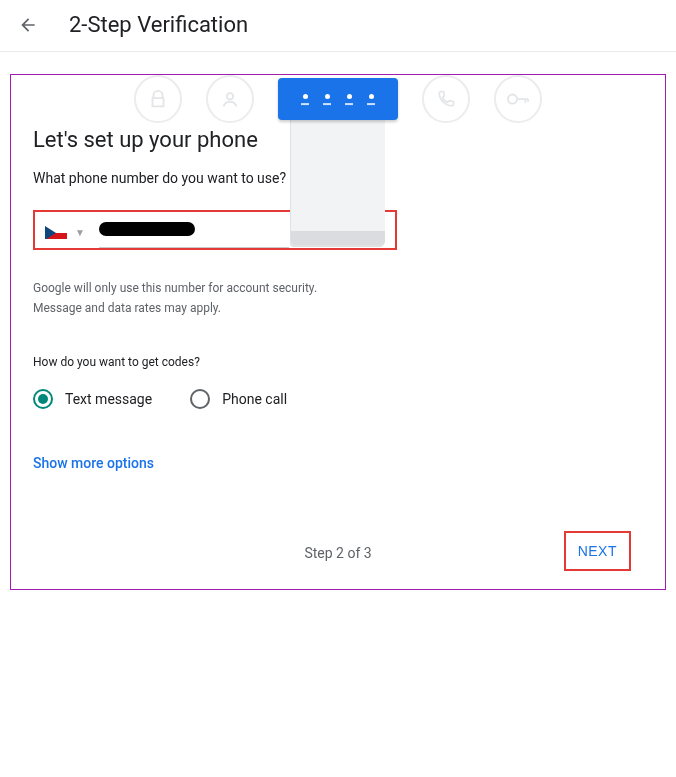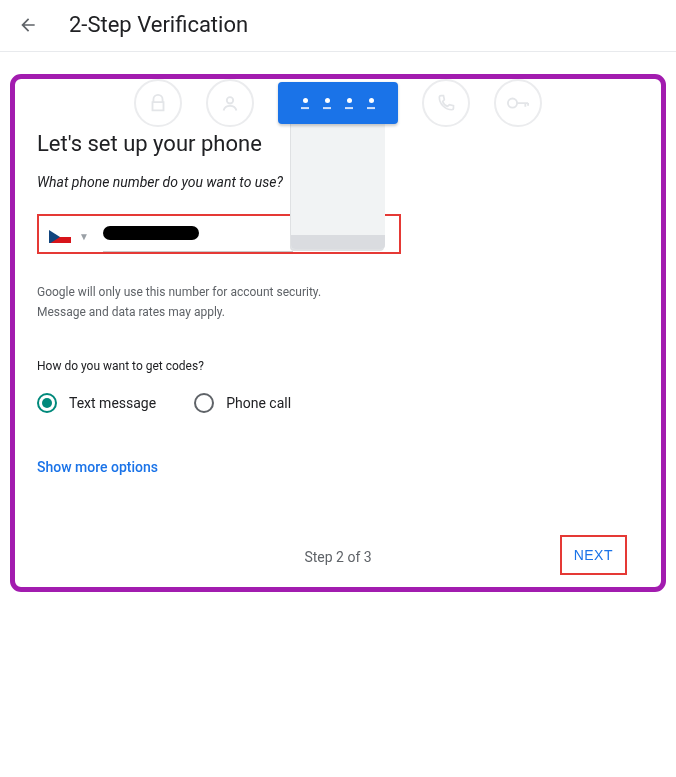--- a/index.html
+++ b/index.html
@@ -26,23 +26,23 @@
       cursor: pointer;
       color: #5f6368;
     }
     .header-title {
       font-size: 22px;
       font-weight: 400;
       color: #202124;
     }
     .card {
       margin: 22px 10px 10px;
-      border: 5px solid #a21caf;
-      border-radius: 11px;
-      padding: 14px 22px 12px;
+      border: 1px solid #a21caf;
+      border-radius: 0;
+      padding: 14px 22px 18px;
       position: relative;
     }
     .illustration {
       display: flex;
       justify-content: center;
       align-items: center;
       gap: 18px;
       padding: 4px 0 20px;
       position: relative;
     }
@@ -124,21 +124,20 @@
     }
     .heading {
       font-size: 22px;
       font-weight: 400;
       margin: 14px 0 18px;
     }
     .question {
       font-size: 14px;
       color: #202124;
       margin-bottom: 24px;
-      font-style: italic;
     }
     .phone-field-wrap {
       border: 2px solid #e53935;
       padding: 10px 10px 6px;
       width: 364px;
       margin-bottom: 28px;
     }
     .phone-field-inner {
       display: flex;
       align-items: center;

